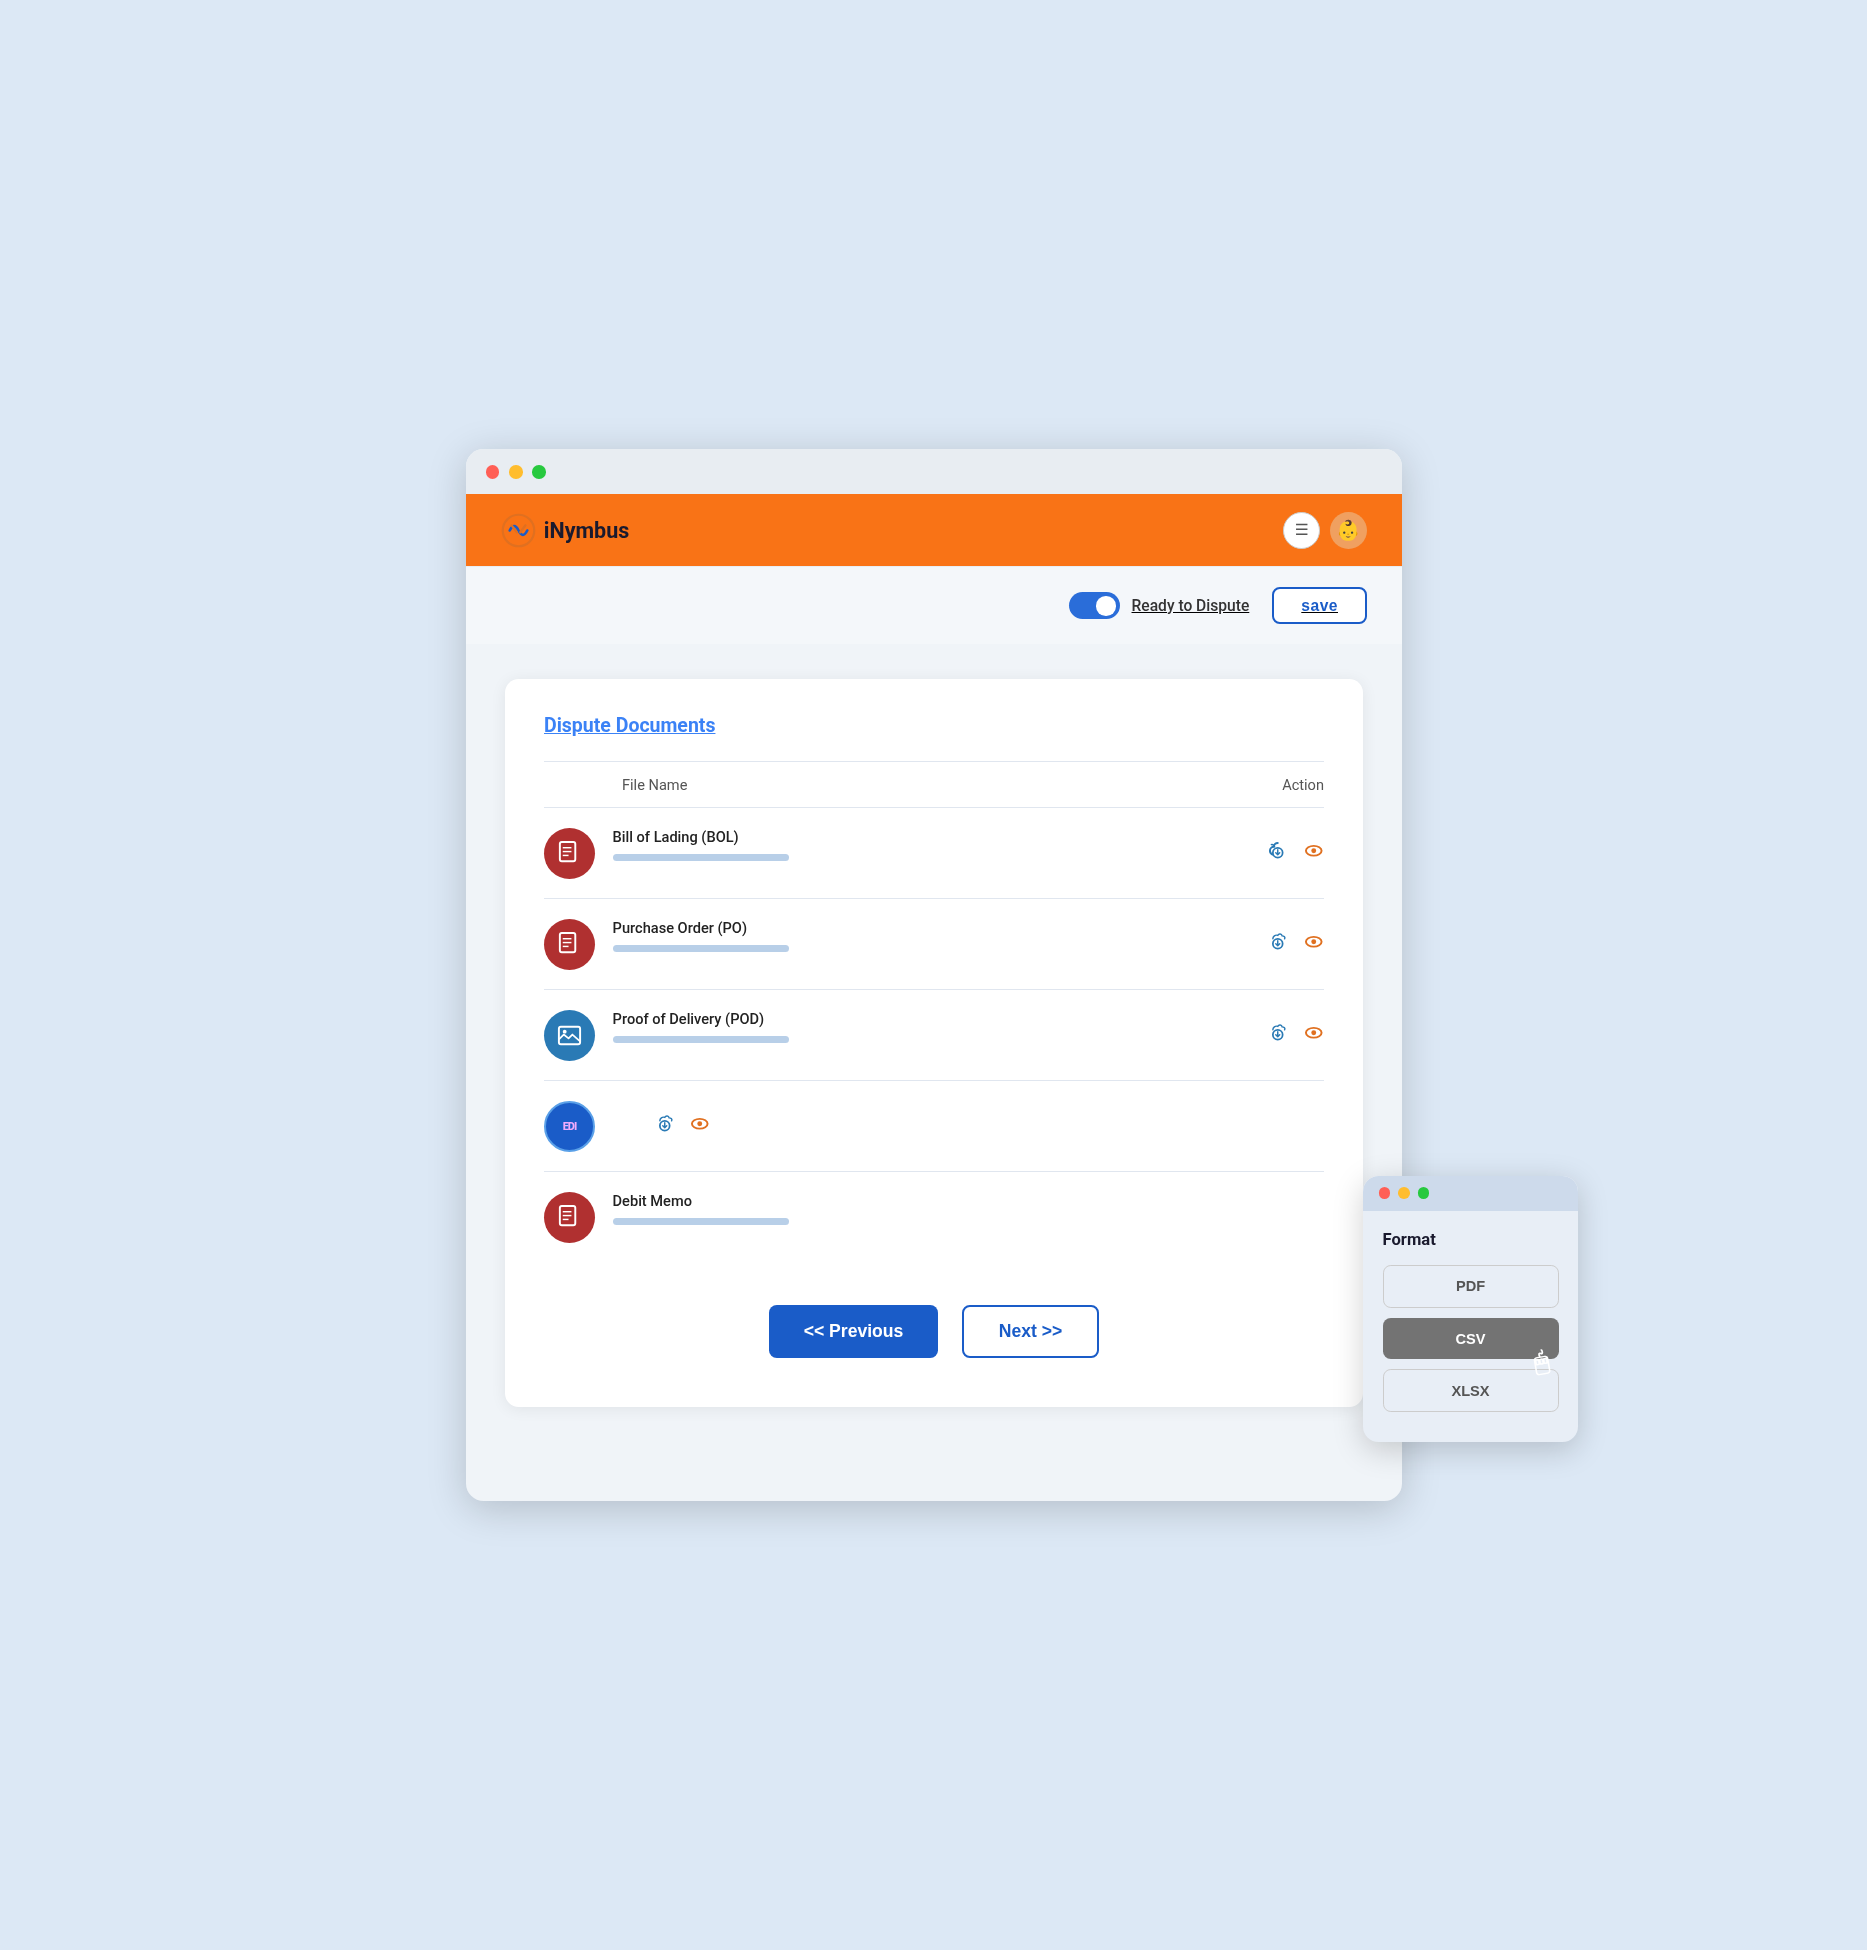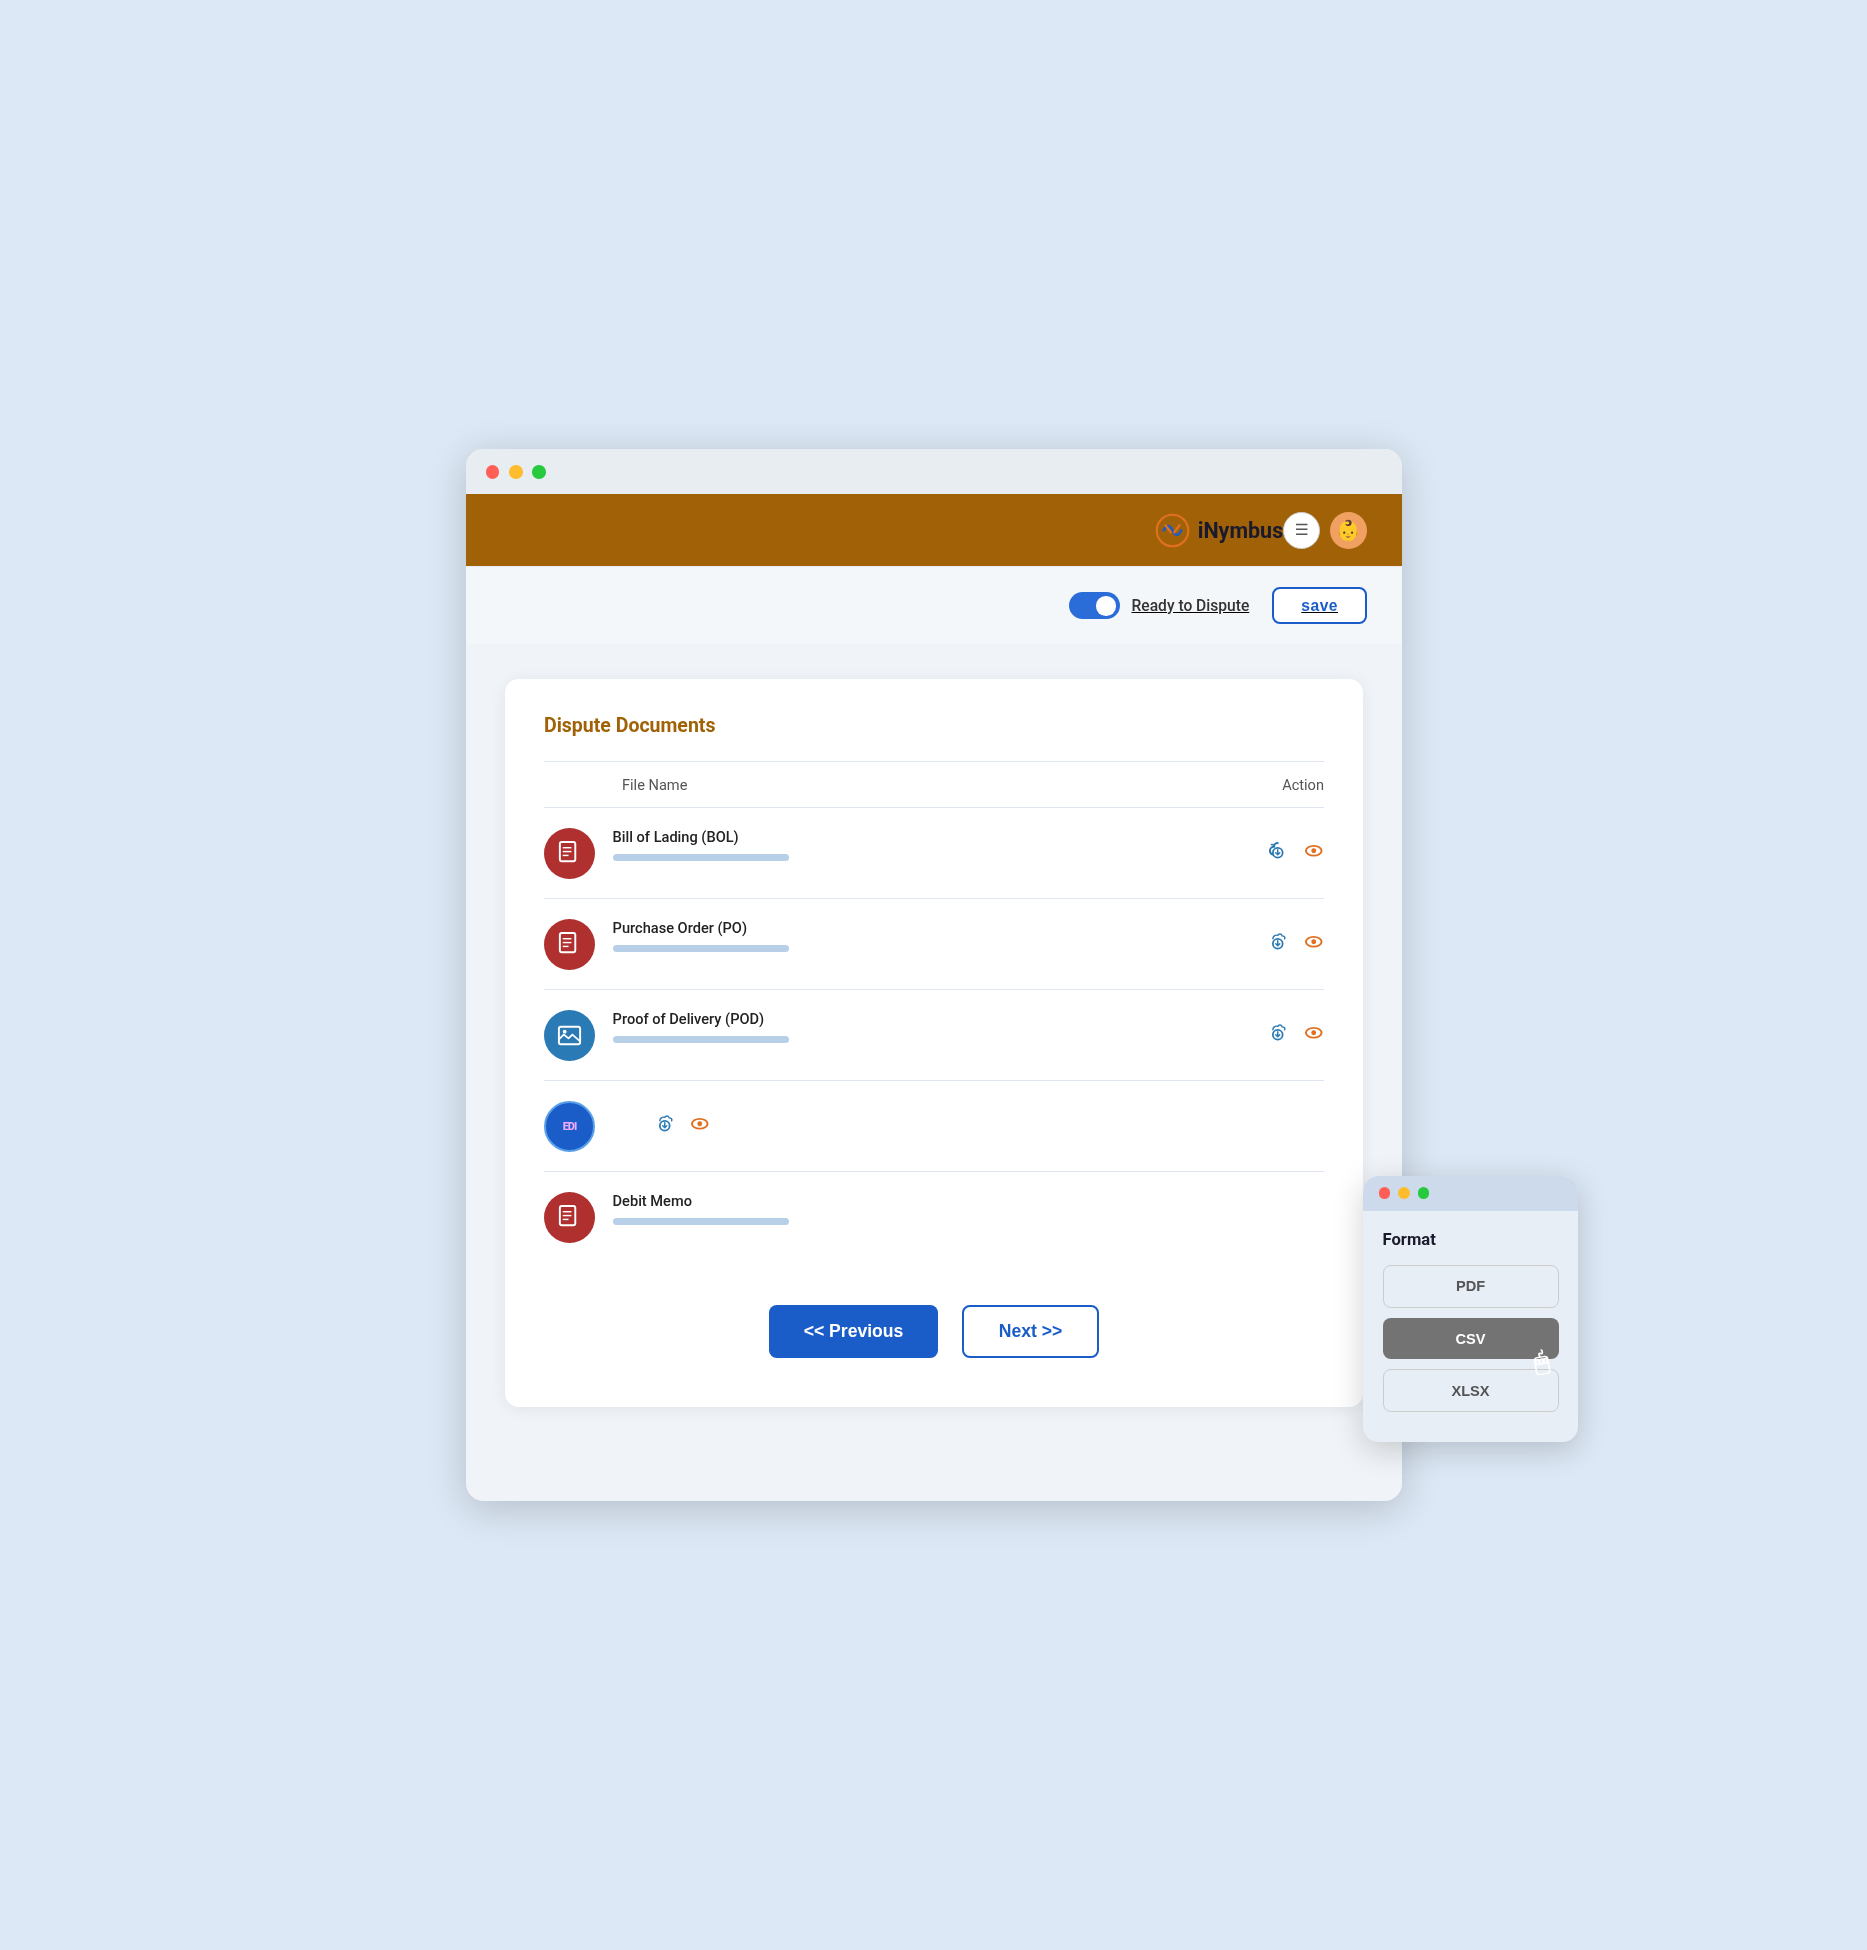--- a/index.html
+++ b/index.html
@@ -34,25 +34,25 @@
 
     .traffic-light {
       width: 13.7px; height: 13.7px; border-radius: 50%;
       display: inline-block;
     }
     .tl-red { background: #ff5f56; }
     .tl-yellow { background: #ffbd2e; }
     .tl-green { background: #27c93f; }
 
     .header {
-      background: #a16207;
+      background: #f97316;
       padding: 17.6px 35px;
       display: flex;
       align-items: center;
-      justify-content: flex-end;
+      justify-content: space-between;
       border-bottom: 1px solid #e8edf2;
     }
 
     .logo {
       display: flex;
       align-items: center;
       gap: 7.8px;
       font-size: 21.5px;
       font-weight: 700;
       color: #1a1a2e;
@@ -151,22 +151,23 @@
     .card {
       background: white;
       border-radius: 13.7px;
       box-shadow: 0 2px 15.6px rgba(0,0,0,0.07);
       padding: 35px 39px 49px;
     }
 
     .section-title {
       font-size: 19.5px;
       font-weight: 700;
-      color: #a16207;
+      color: #3b82f6;
       margin-bottom: 24px;
+      text-decoration: underline;
     }
 
     .table-divider {
       border: none;
       border-top: 1.5px solid #e0e6ef;
       margin-bottom: 0;
     }
 
     .table-header {
       display: flex;

